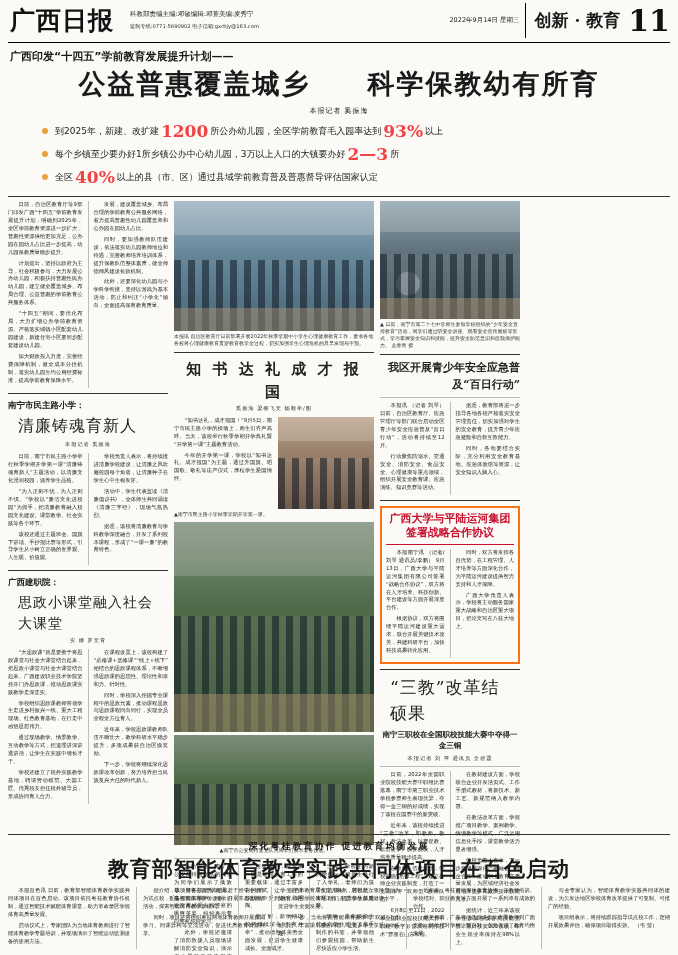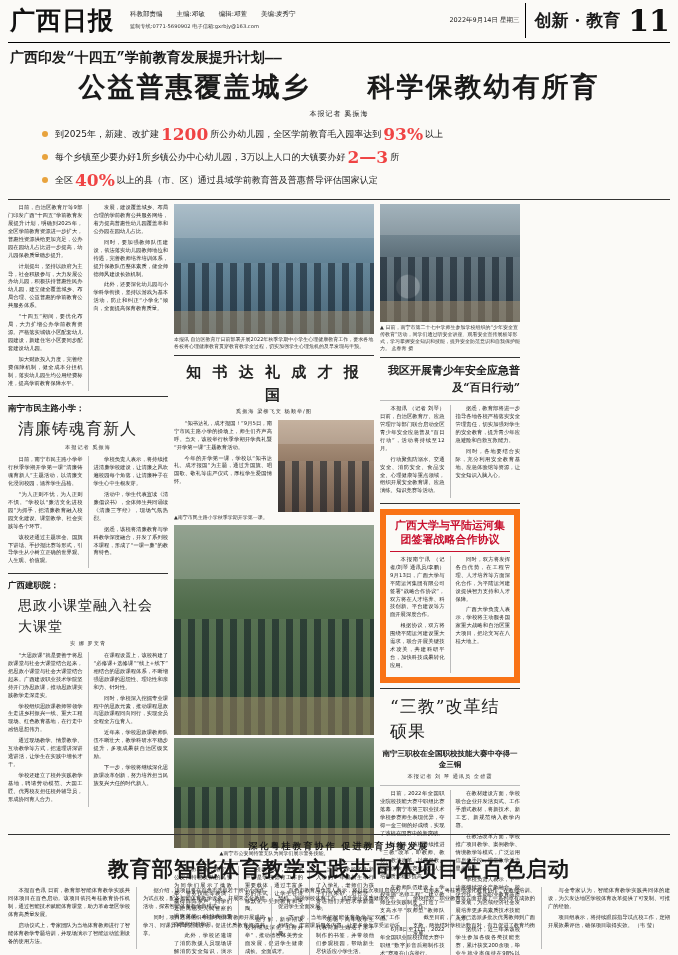--- a/index.html
+++ b/index.html
@@ -16,29 +16,29 @@
   
   .masthead{display:flex;align-items:center;height:40px;border-bottom:1px solid #000;padding-bottom:2px;}
   .logo{
     font-family:"DejaVu Serif","Liberation Serif",serif;
     font-weight:bold;font-size:25px;letter-spacing:1px;
     color:#111;white-space:nowrap;padding:2px 6px 2px 2px;
     border:0;
   }
   .logo-box{display:flex;align-items:flex-end;}
   .mast-mid{flex:1;display:flex;flex-direction:column;justify-content:center;padding-left:10px;}
-  .mast-line1{font-size:6.5px;color:#222;display:flex;gap:14px;}
+  .mast-line1{font-size:6.5px;color:#222;display:flex;}
   .mast-line2{font-size:5.2px;color:#333;display:flex;gap:10px;margin-top:4px;}
   .mast-date{font-size:6.5px;color:#222;text-align:right;white-space:nowrap;padding-right:6px;}
   .mast-right{border-left:1px solid #000;padding-left:8px;display:flex;align-items:center;gap:8px;}
   .mast-section{font-family:"DejaVu Serif","Liberation Serif",serif;font-weight:bold;font-size:17px;}
   .mast-page{font-family:"DejaVu Serif","Liberation Serif",serif;font-weight:bold;font-size:30px;color:#111;}
 
   
-  .kicker{font-size:14px;font-weight:bold;margin:6px 0 2px 2px;font-family:Liberation Mono, monospace;}
+  .kicker{font-size:11px;font-weight:bold;margin:6px 0 2px 2px;}
   .headline{
     font-family:"DejaVu Serif","Liberation Serif",serif;
     font-weight:bold;font-size:27px;letter-spacing:2px;
     text-align:center;margin:2px 0 4px 0;
   }
   .byline{text-align:center;font-size:7px;color:#222;margin-bottom:5px;letter-spacing:1px;}
   .bullets{border-bottom:1px solid #333;padding-bottom:6px;margin-bottom:4px;}
   .bullet{display:flex;align-items:center;font-size:9px;margin:3px 0 3px 34px;}
   .dot{width:6px;height:6px;border-radius:50%;background:#e8a33d;margin-right:7px;flex:none;}
   .big{font-family:"DejaVu Serif","Liberation Serif",serif;font-weight:bold;font-size:17px;color:#ef4444;padding:0 2px;}
@@ -57,21 +57,21 @@
   .photo{background:#6d7b84;position:relative;overflow:hidden;}
   .cap{font-size:5px;color:#333;text-align:center;margin:2px 0 4px 0;line-height:1.4;}
 
   .hr{border-top:1px solid #333;margin:5px 0;}
   .hr-thin{border-top:1px solid #bbb;margin:4px 0;}
 
   .subhead{font-size:8.5px;font-weight:bold;text-align:center;margin:3px 0;}
   .bigsub{font-family:"DejaVu Serif","Liberation Serif",serif;font-weight:normal;font-size:16px;text-align:left;letter-spacing:1px;margin:3px 10px;}
   .mini-by{font-size:5.2px;text-align:center;color:#333;margin:2px 0 4px 0;letter-spacing:1px;}
 
-  .redbox{border:6px solid #f97316;padding:4px;}
+  .redbox{border:2px solid #f97316;padding:4px;}
   .redtitle{color:#c8102e;font-family:"DejaVu Serif","Liberation Serif",serif;font-weight:bold;font-size:11px;text-align:center;line-height:1.25;}
 
   .art-title{font-family:"DejaVu Serif","Liberation Serif",serif;font-weight:bold;font-size:15px;text-align:center;letter-spacing:3px;}
 
   .bottom-band{margin-top:4px;}
   .band-small{font-size:9px;font-weight:bold;text-align:center;letter-spacing:2px;}
   .band-big{font-family:"DejaVu Serif","Liberation Serif",serif;font-weight:bold;font-size:21px;text-align:center;letter-spacing:1px;margin-top:2px;}
 
   .photo-people{
     background:

